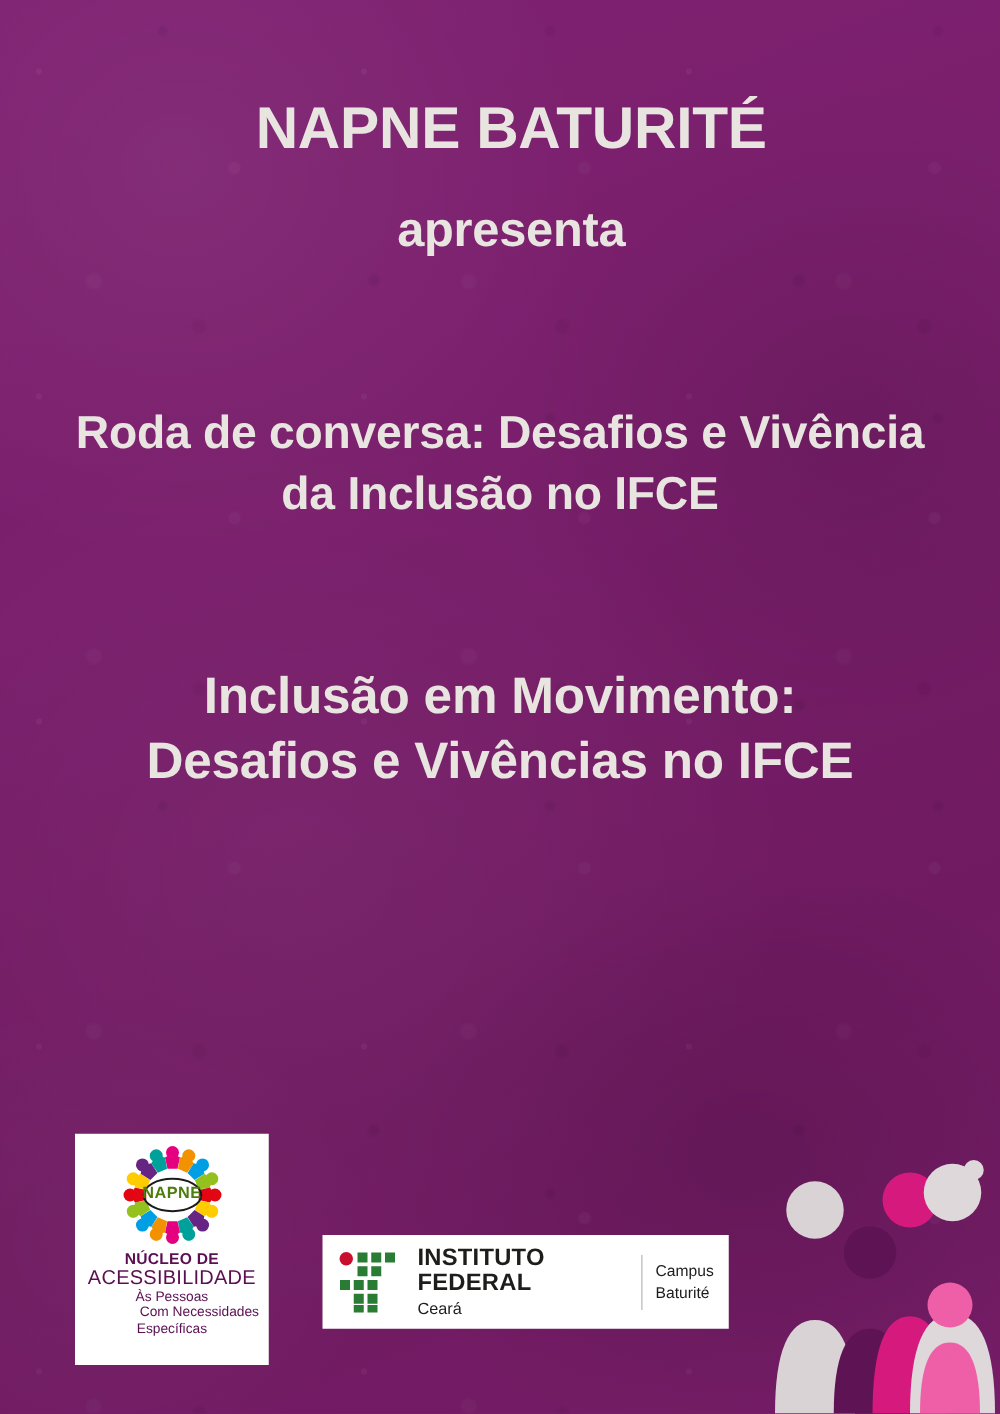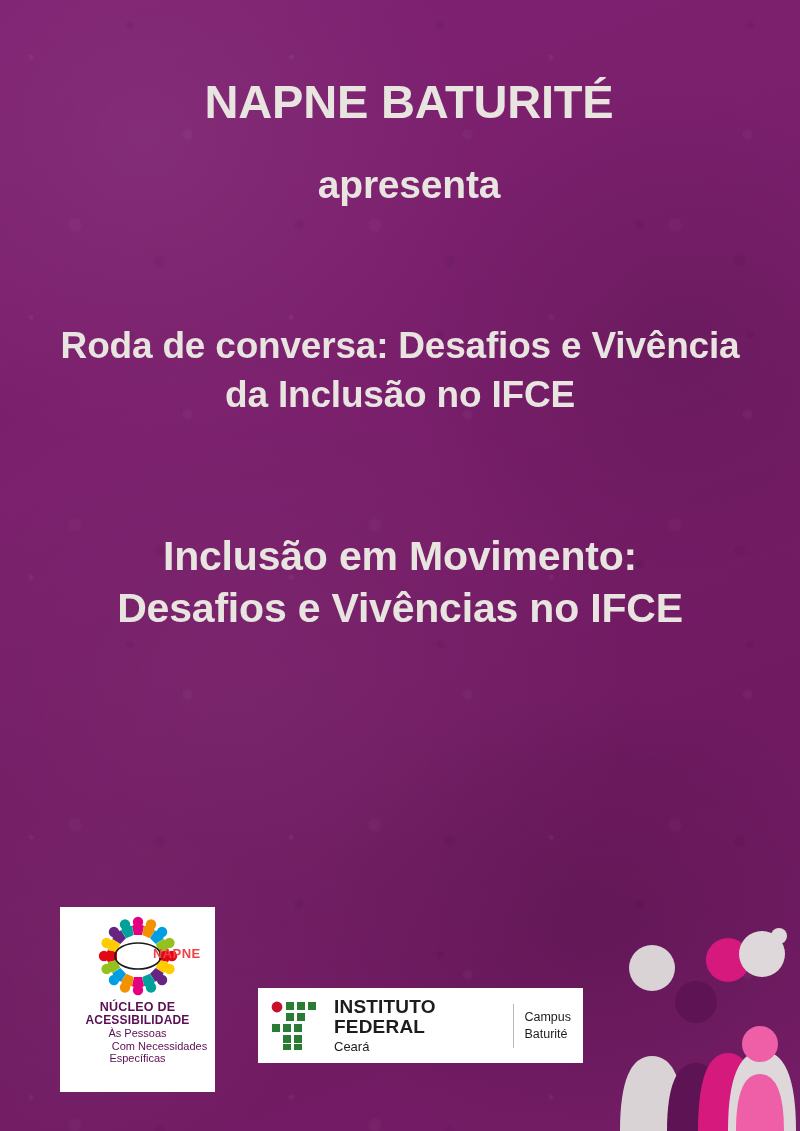--- a/index.html
+++ b/index.html
@@ -102,34 +102,34 @@
     flex-direction: column;
     align-items: center;
     padding-top: 6px;
   }
   #napne-ring { position: relative; width: 126px; height: 86px; }
   #napne-ring svg { display: block; }
   #napne-word {
     position: absolute;
     left: 0; right: 0;
     top: 33px;
-    text-align: right;
+    text-align: center;
     font-size: 13px;
     font-weight: bold;
-    color: #ef4444;
+    color: #4d7c0f;
     letter-spacing: .4px;
   }
   #napne-text {
     margin-top: 1px;
     text-align: center;
     color: #5a0f52;
     line-height: 1.12;
   }
   #napne-text .l1 { font-size: 12.5px; font-weight: bold; letter-spacing: .2px; }
-  #napne-text .l2 { font-size: 12px; font-weight: bold; letter-spacing: .2px; }
+  #napne-text .l2 { font-size: 16px; font-weight: normal; letter-spacing: .2px; }
   #napne-text .l3 { font-size: 11px; }
   #napne-text .l4 { font-size: 11px; margin-left: 44px; }
   #napne-text .l5 { font-size: 11px; }
 
   
   #ifce-card {
     position: absolute;
     left: 258px;
     top: 988px;
     width: 325px;

